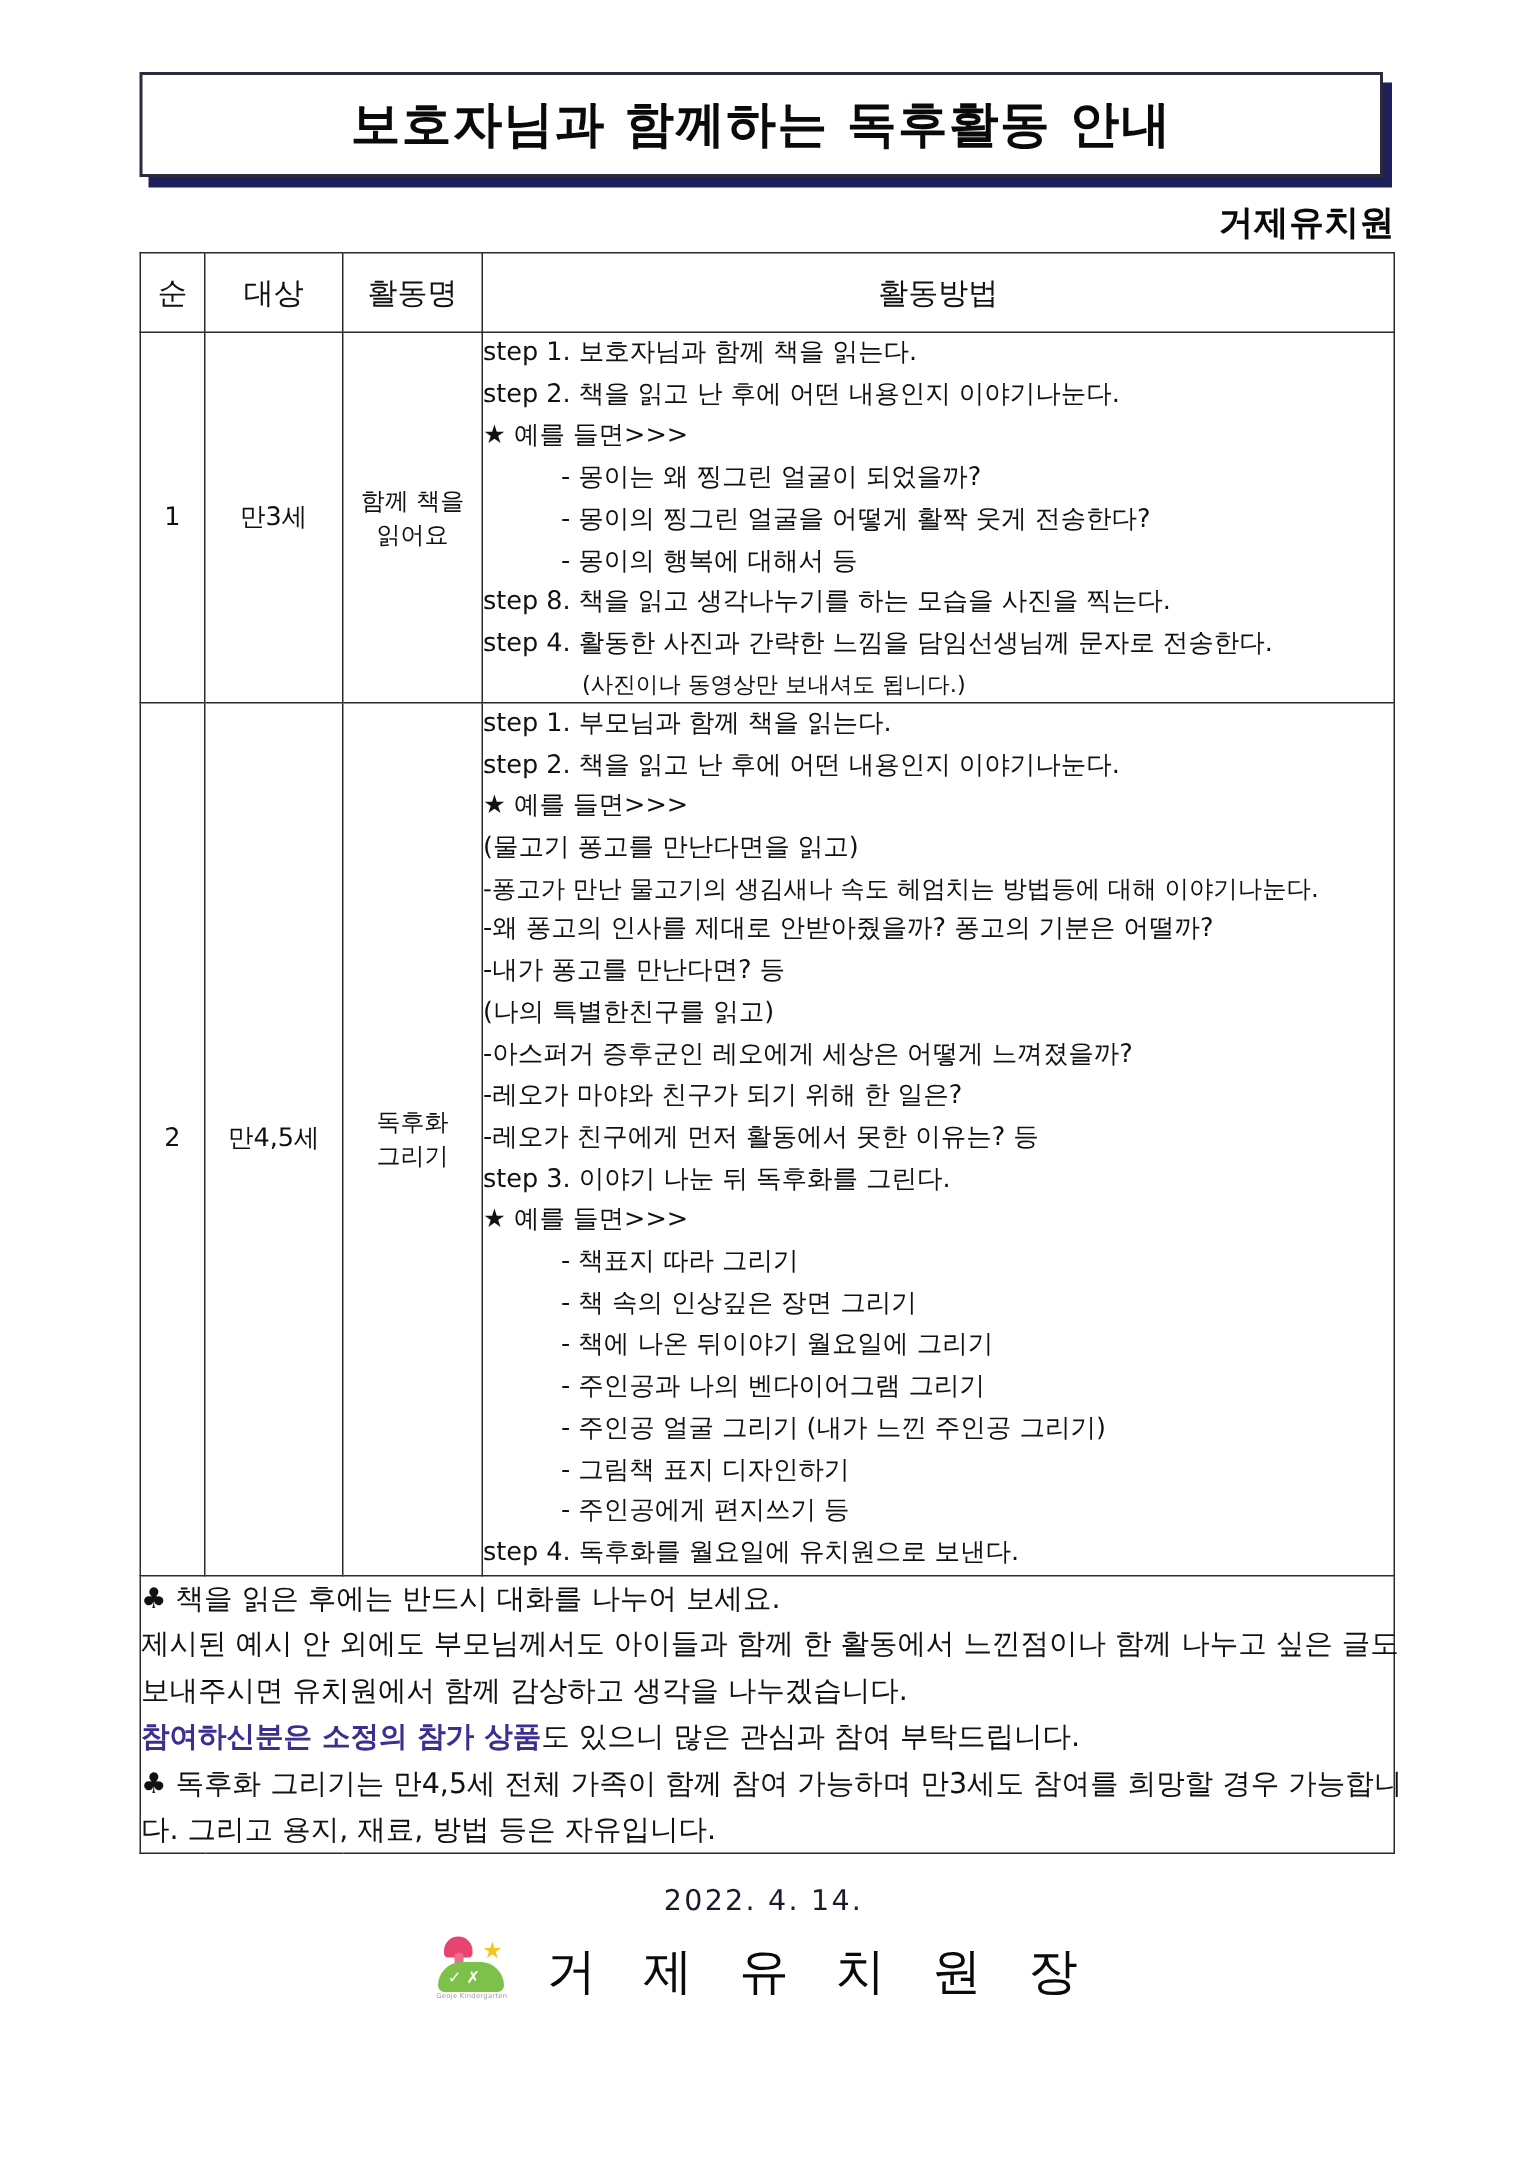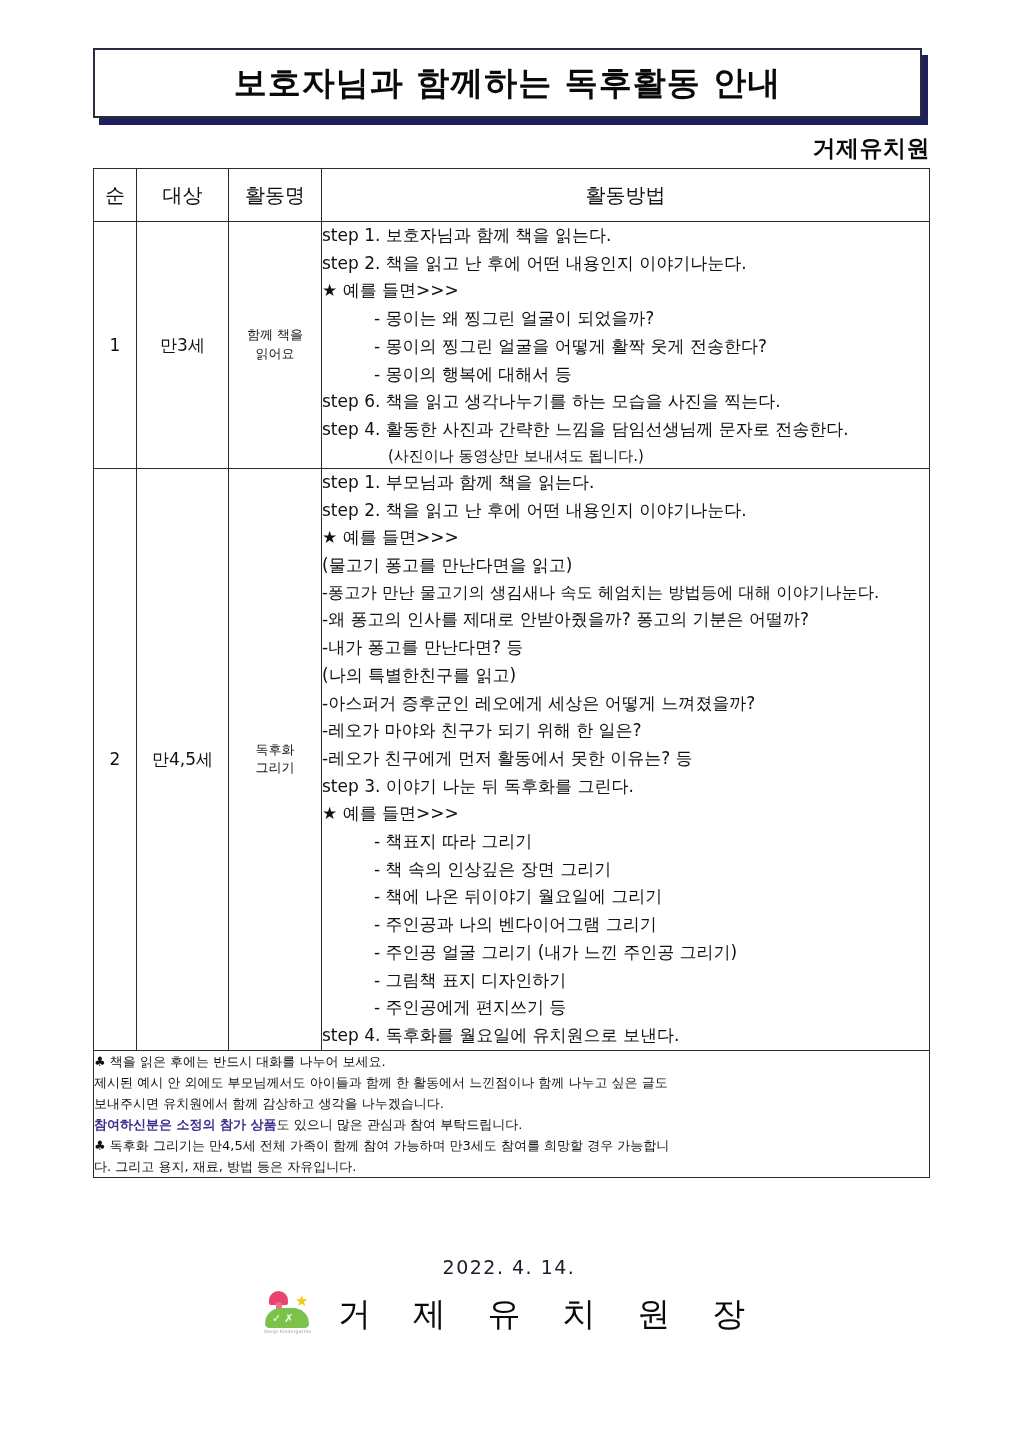--- a/index.html
+++ b/index.html
@@ -102,40 +102,40 @@
     color: #111;
   }
 
   .cell-center {
     text-align: center;
     font-family: "DejaVu Sans", "Liberation Sans", sans-serif;
     font-size: 17px;
     line-height: 1.45;
     color: #111;
   }
-  .cell-center.small-lbl { font-size: 13px; }
+  .cell-center.small-lbl { font-size: 16px; }
 
   .method {
     padding: 8px 6px 8px 12px;
     font-family: "DejaVu Sans", "Liberation Sans", sans-serif;
     font-size: 17px;
     line-height: 1.63;
     color: #111;
     vertical-align: top;
   }
   .method .ln { white-space: nowrap; }
   .method .ln.sub   { padding-left: 52px; }
   .method .ln.note  { padding-left: 66px; font-size: 15px; }
   .method .ln.tight { font-size: 16.3px; }
 
   
   .notes {
     padding: 8px 10px 10px 14px;
     font-family: "DejaVu Sans", "Liberation Sans", sans-serif;
-    font-size: 13px;
+    font-size: 19px;
     line-height: 1.62;
     color: #111;
     vertical-align: top;
   }
   .notes .nline { white-space: nowrap; }
   .notes .hl {
     color: #3b2f8f;
     font-weight: bold;
   }
 
@@ -155,21 +155,21 @@
     position: absolute;
     left: 0;
     right: 0;
     top: 1288px;
     display: flex;
     align-items: center;
     justify-content: center;
     gap: 18px;
   }
   .sign-text {
-    font-family: Liberation Mono, monospace;
+    font-family: Liberation Sans, sans-serif;
     font-size: 33px;
     color: #0a0a0a;
     letter-spacing: 11px;
     padding-left: 6px;
   }
   .logo {
     width: 52px;
     height: 52px;
     position: relative;
     flex: 0 0 auto;
@@ -258,21 +258,21 @@
             <div>함께 책을</div>
             <div>읽어요</div>
           </td>
           <td class="method">
             <div class="ln">step 1. 보호자님과 함께 책을 읽는다.</div>
             <div class="ln">step 2. 책을 읽고 난 후에 어떤 내용인지 이야기나눈다.</div>
             <div class="ln">★ 예를 들면&gt;&gt;&gt;</div>
             <div class="ln sub">- 몽이는 왜 찡그린 얼굴이 되었을까?</div>
             <div class="ln sub">- 몽이의 찡그린 얼굴을 어떻게 활짝 웃게 전송한다?</div>
             <div class="ln sub">- 몽이의 행복에 대해서 등</div>
-            <div class="ln">step 6. 책을 읽고 생각나누기를 하는 모습을 사진을 찍는다.</div>
+            <div class="ln">step 8. 책을 읽고 생각나누기를 하는 모습을 사진을 찍는다.</div>
             <div class="ln">step 4. 활동한 사진과 간략한 느낌을 담임선생님께 문자로 전송한다.</div>
             <div class="ln note">(사진이나 동영상만 보내셔도 됩니다.)</div>
           </td>
         </tr>
         <tr>
           <td class="cell-center">2</td>
           <td class="cell-center">만4,5세</td>
           <td class="cell-center small-lbl">
             <div>독후화</div>
             <div>그리기</div>

